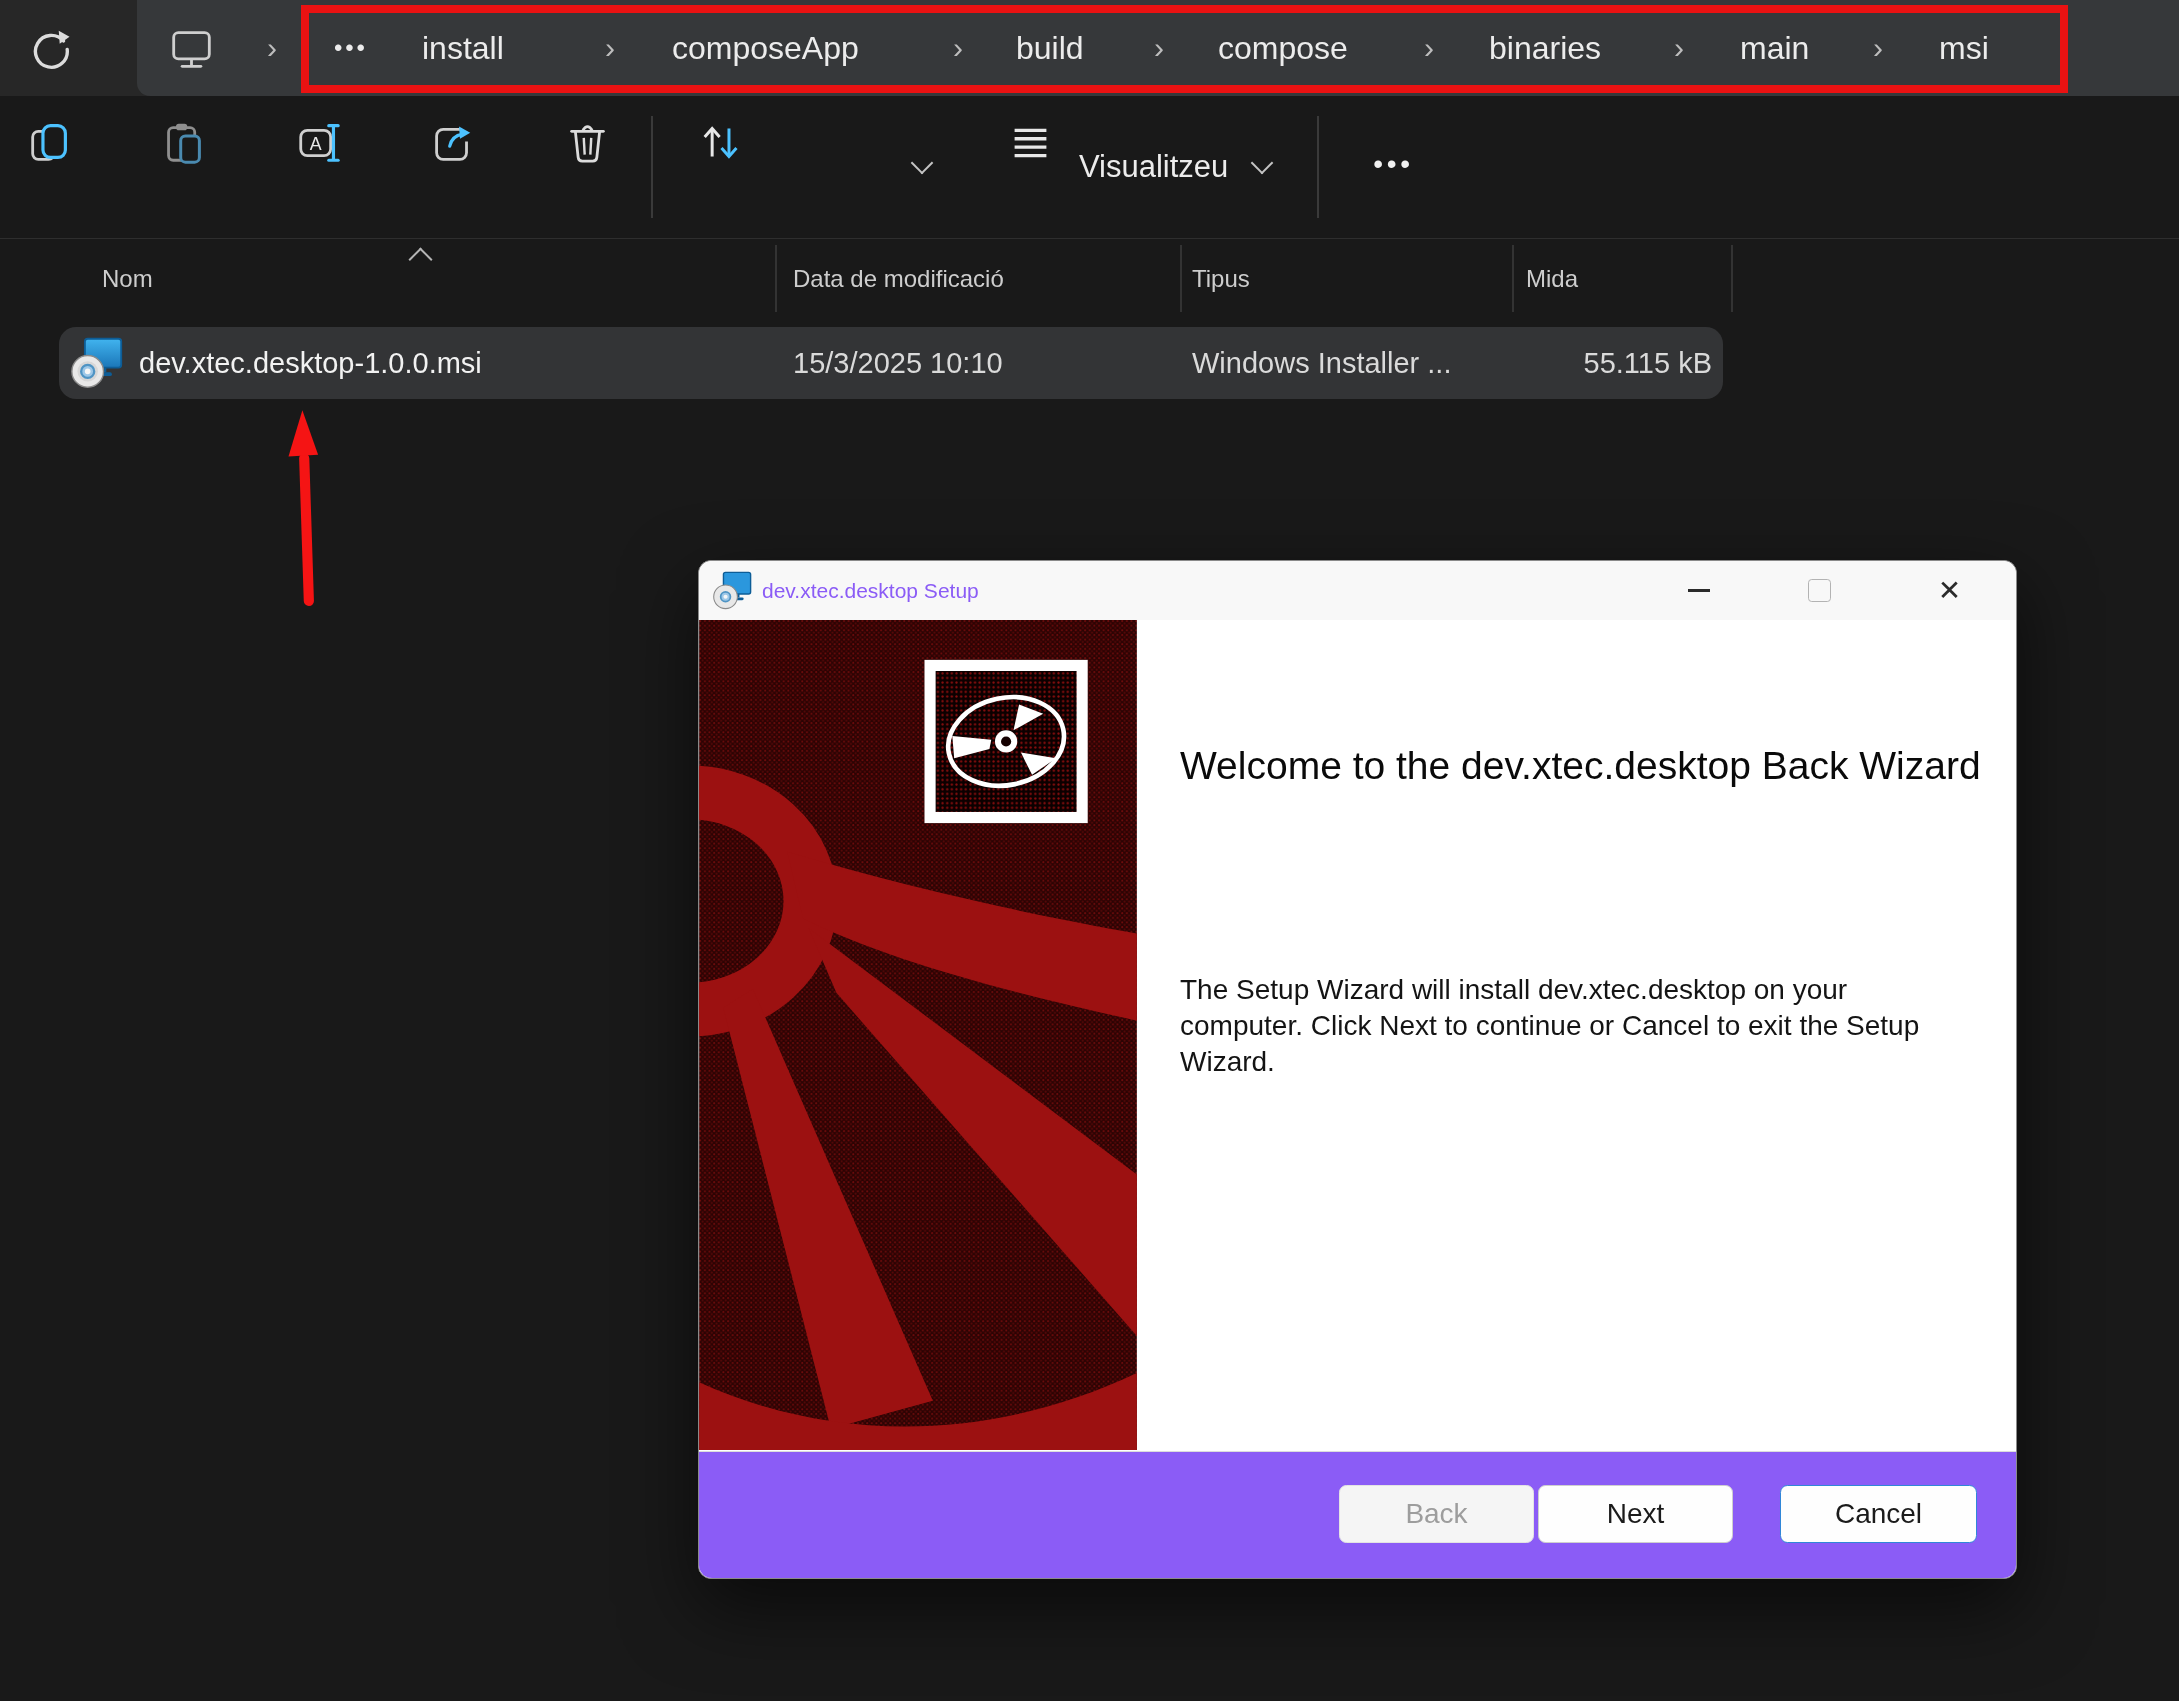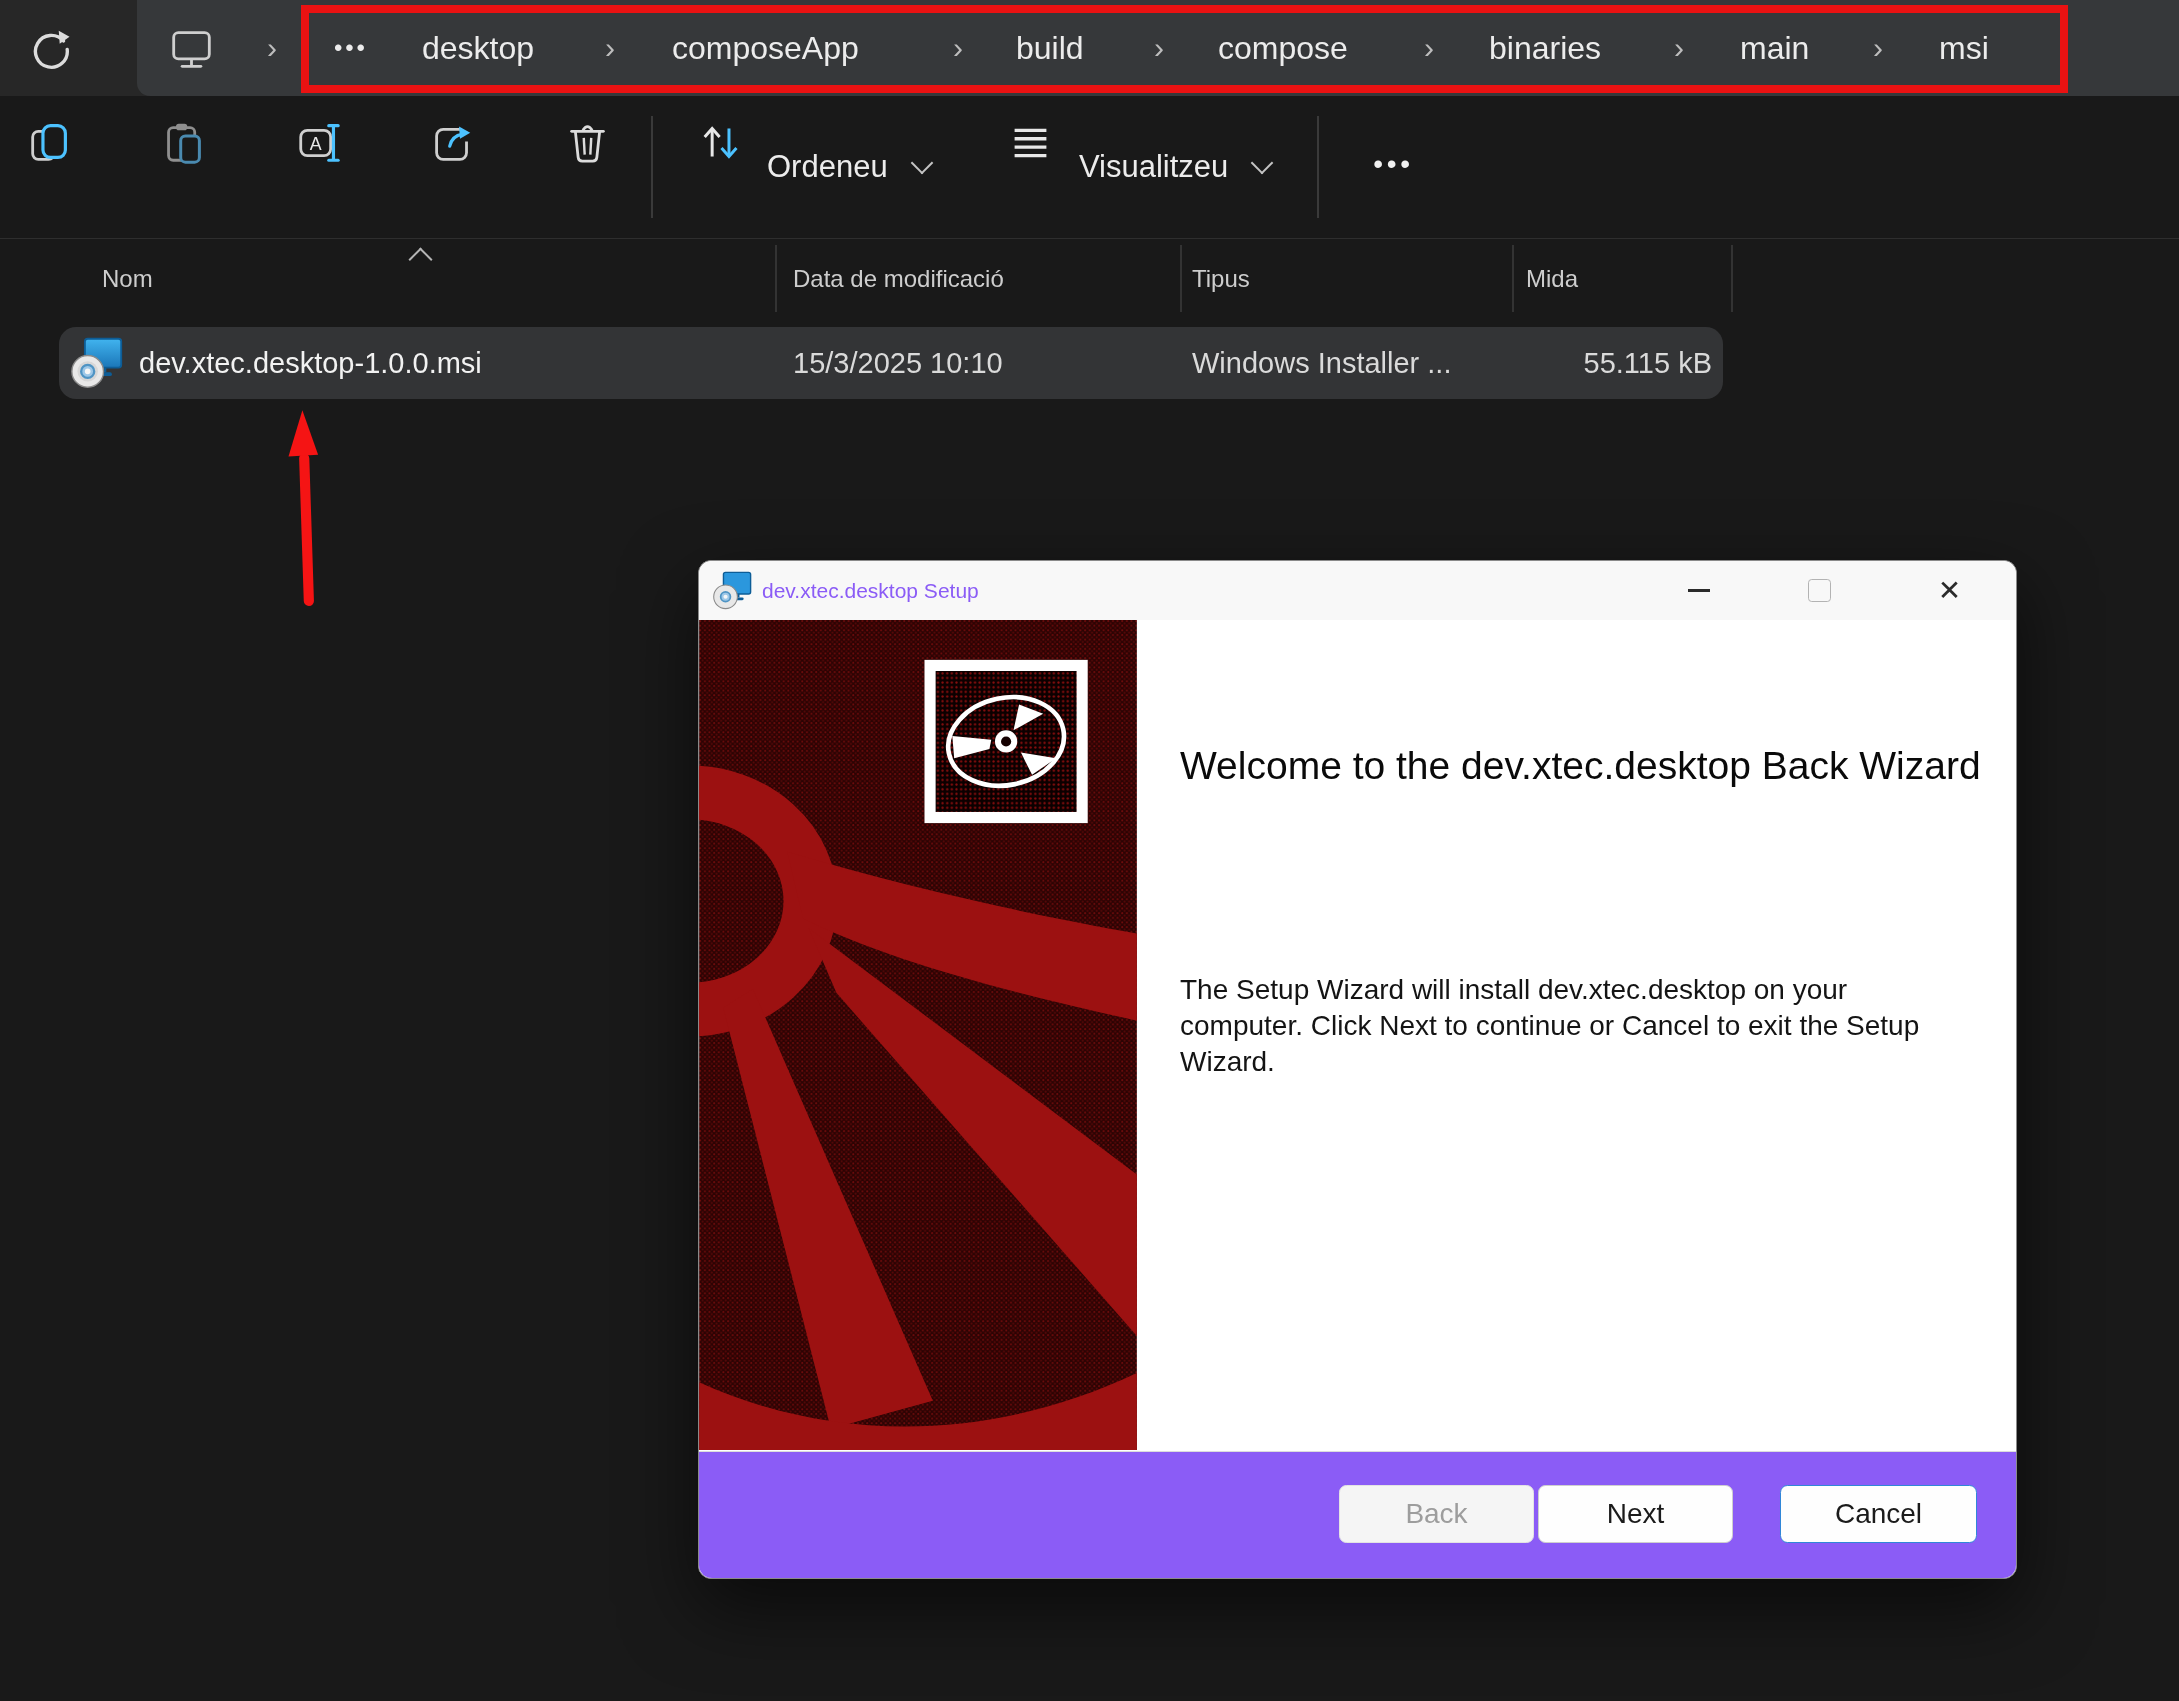--- a/index.html
+++ b/index.html
@@ -76,21 +76,21 @@
       <svg width="45" height="45" viewBox="0 0 48 48">
         <rect x="5" y="7" width="38" height="28" rx="5" fill="none" stroke="#cfcfcf" stroke-width="3"></rect>
         <line x1="24" y1="35" x2="24" y2="42" stroke="#cfcfcf" stroke-width="3"></line>
         <line x1="14" y1="43" x2="34" y2="43" stroke="#cfcfcf" stroke-width="3" stroke-linecap="round"></line>
       </svg>
     </span>
     <span class="abs bc-sep" style="left:130px">›</span>
 
     <span class="abs bc-ellipsis" style="left:197px">•••</span>
 
-    <span class="abs bc-item" style="left:285px">desktop</span>
+    <span class="abs bc-item" style="left:285px">install</span>
     <span class="abs bc-sep" style="left:468px">›</span>
     <span class="abs bc-item" style="left:535px">composeApp</span>
     <span class="abs bc-sep" style="left:816px">›</span>
     <span class="abs bc-item" style="left:879px">build</span>
     <span class="abs bc-sep" style="left:1017px">›</span>
     <span class="abs bc-item" style="left:1081px">compose</span>
     <span class="abs bc-sep" style="left:1287px">›</span>
     <span class="abs bc-item" style="left:1352px">binaries</span>
     <span class="abs bc-sep" style="left:1537px">›</span>
     <span class="abs bc-item" style="left:1603px">main</span>
@@ -143,21 +143,20 @@
   <div class="tb-divider" style="left:651px"></div>
 
   <div class="tool-btn" style="left:700px">
     <svg width="43" height="43" viewBox="0 0 46 46">
       <line x1="13" y1="38" x2="13" y2="10" stroke="#e8e8e8" stroke-width="3.2"></line>
       <polyline points="5,17 13,8 21,17" fill="none" stroke="#e8e8e8" stroke-width="3.2"></polyline>
       <line x1="31" y1="8" x2="31" y2="36" stroke="#4cc2ff" stroke-width="3.2"></line>
       <polyline points="23,29 31,38 39,29" fill="none" stroke="#4cc2ff" stroke-width="3.2"></polyline>
     </svg>
   </div>
-  <span class="tb-label" style="left:767px">Ordeneu</span>
   <span class="chev-down" style="left:914px;top:59px"></span>
 
   <div class="tool-btn" style="left:1009px">
     <svg width="43" height="43" viewBox="0 0 46 46">
       <line x1="6" y1="10" x2="40" y2="10" stroke="#e8e8e8" stroke-width="3.6"></line>
       <line x1="6" y1="19" x2="40" y2="19" stroke="#e8e8e8" stroke-width="3.6"></line>
       <line x1="6" y1="28" x2="40" y2="28" stroke="#e8e8e8" stroke-width="3.6"></line>
       <line x1="6" y1="37" x2="40" y2="37" stroke="#e8e8e8" stroke-width="3.6"></line>
     </svg>
   </div>

